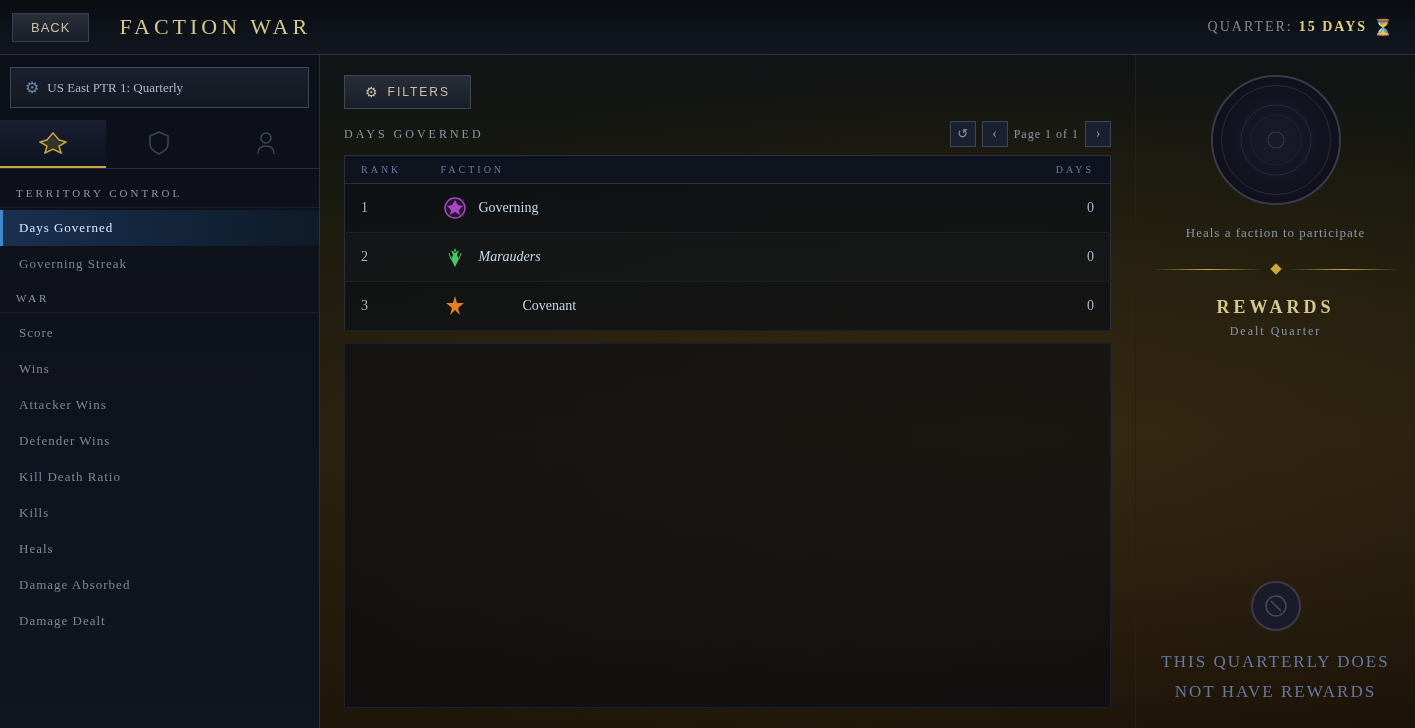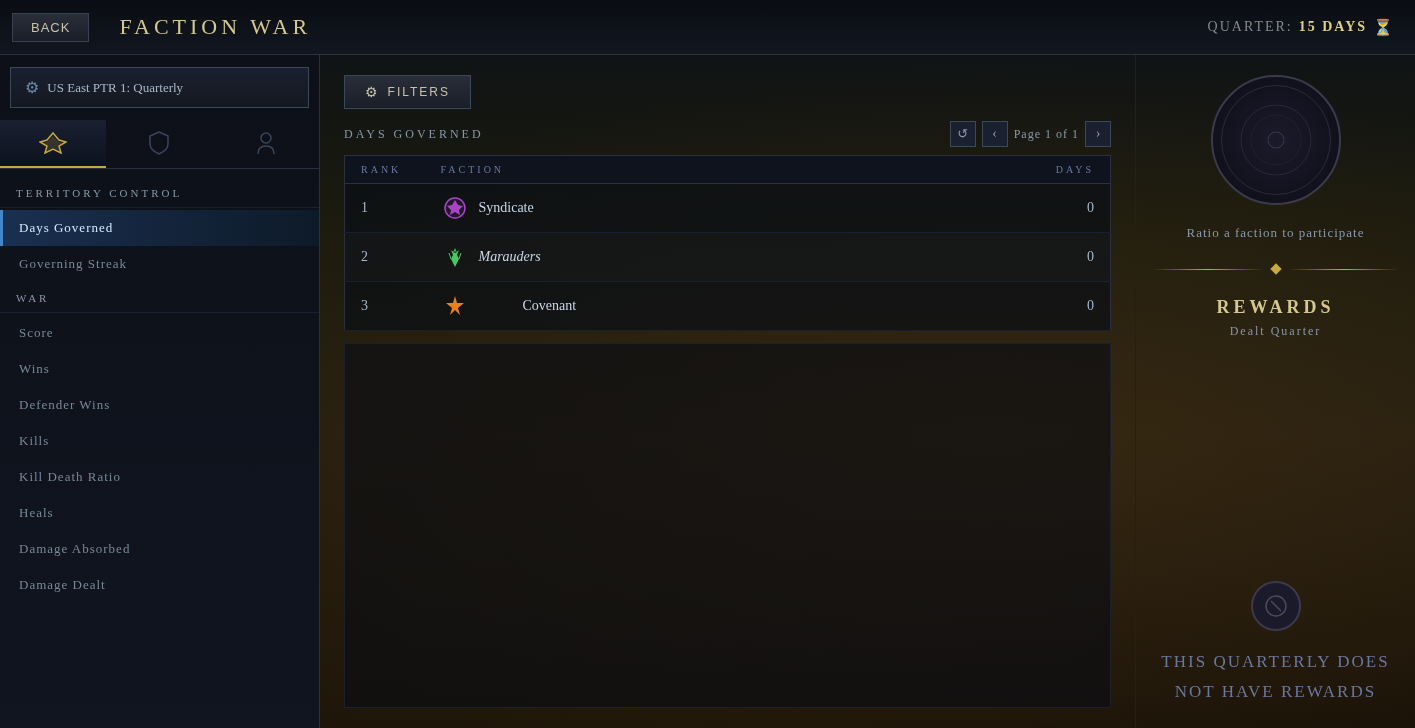--- a/index.html
+++ b/index.html
@@ -479,23 +479,24 @@
   <div class="sidebar-divider"></div>
 
   <div class="sidebar-item active">Days Governed</div>
   <div class="sidebar-item">Governing Streak</div>
 
   <div class="sidebar-section-title">WAR</div>
   <div class="sidebar-divider"></div>
 
   <div class="sidebar-item">Score</div>
   <div class="sidebar-item">Wins</div>
+  <div class="sidebar-item">Attacker Wins</div>
   <div class="sidebar-item">Defender Wins</div>
+  <div class="sidebar-item">Kill Death Ratio</div>
   <div class="sidebar-item">Kills</div>
-  <div class="sidebar-item">Kill Death Ratio</div>
   <div class="sidebar-item">Heals</div>
   <div class="sidebar-item">Damage Absorbed</div>
   <div class="sidebar-item">Damage Dealt</div>
 </div>
 
 <div class="main-content">
   <div class="center-panel">
     <div class="main-header-row">
       <button class="filters-btn">
         <span class="filter-icon">⚙</span>
@@ -526,21 +527,21 @@
       <tr>
       <td class="rank-cell">1</td>
       <td>
         <div class="faction-cell">
           <div class="faction-icon">
                   <svg width="24" height="24" viewBox="0 0 24 24">
                     <circle cx="12" cy="12" r="10" fill="#a844c820" stroke="#a844c8" stroke-width="1.5"></circle>
                     <path d="M12,4 L15,9 L20,10 L16,14 L17,19 L12,16 L7,19 L8,14 L4,10 L9,9 Z" fill="#a844c8"></path>
                   </svg>
                 </div>
-          <span style="color:#c8d8e8;">Syndicate</span>
+          <span style="color:#c8d8e8;">Governing</span>
         </div>
       </td>
       <td class="right days-cell">0</td>
     </tr>
           <tr>
       <td class="rank-cell">2</td>
       <td>
         <div class="faction-cell">
           <div class="faction-icon">
                   <svg width="24" height="24" viewBox="0 0 24 24">
@@ -580,21 +581,21 @@
         <svg width="80" height="80" viewBox="0 0 80 80">
           <circle cx="40" cy="40" r="35" fill="none" stroke="#2a2a3a" stroke-width="1"></circle>
           <circle cx="40" cy="40" r="25" fill="none" stroke="#2a2a3a" stroke-width="0.5"></circle>
           <circle cx="40" cy="40" r="8" fill="#1a1a2a" stroke="#3a3a4a" stroke-width="1"></circle>
           <line x1="40" y1="5" x2="40" y2="75" stroke="#1a1a2a" stroke-width="0.5"></line>
           <line x1="5" y1="40" x2="75" y2="40" stroke="#1a1a2a" stroke-width="0.5"></line>
         </svg>
       </div>
     </div>
 
-    <p class="join-faction-text">Ratio a faction to participate</p>
+    <p class="join-faction-text">Heals a faction to participate</p>
 
     <div class="divider-line">
       <div class="divider-diamond"></div>
     </div>
 
     <h2 class="rewards-title">REWARDS</h2>
     <p class="rewards-subtitle">Dealt Quarter</p>
 
     <div style="flex:1"></div>
 

